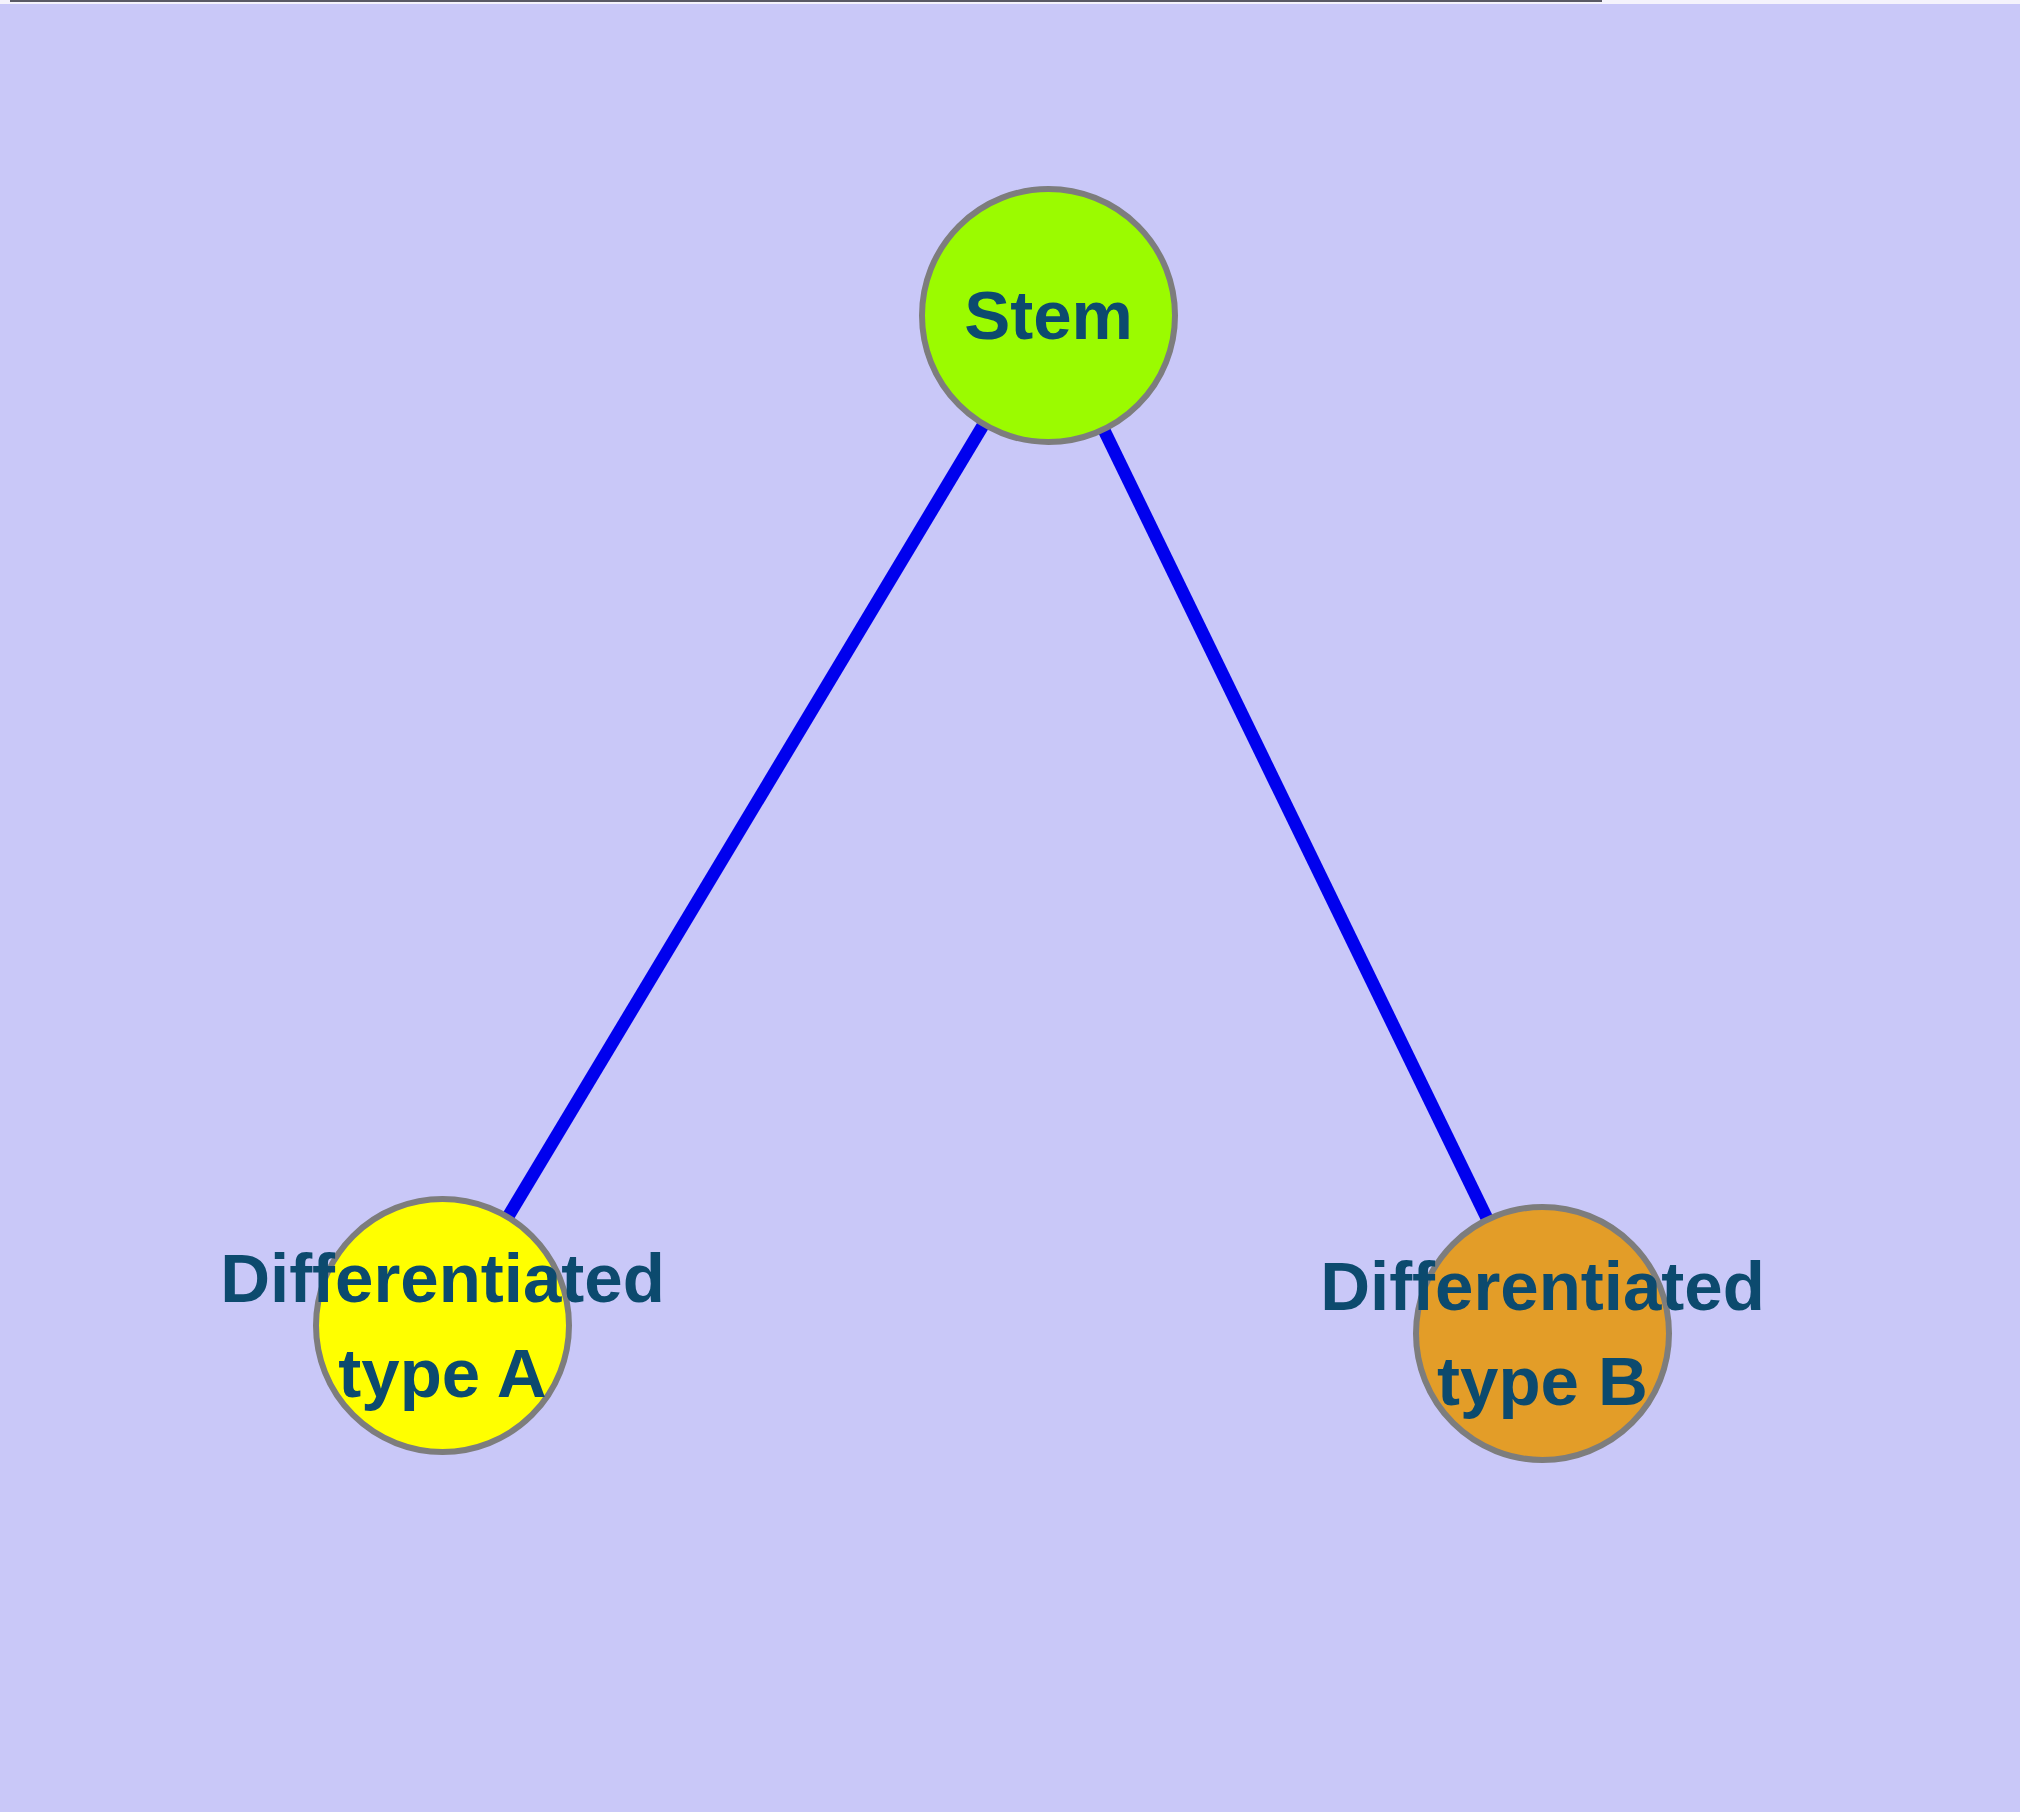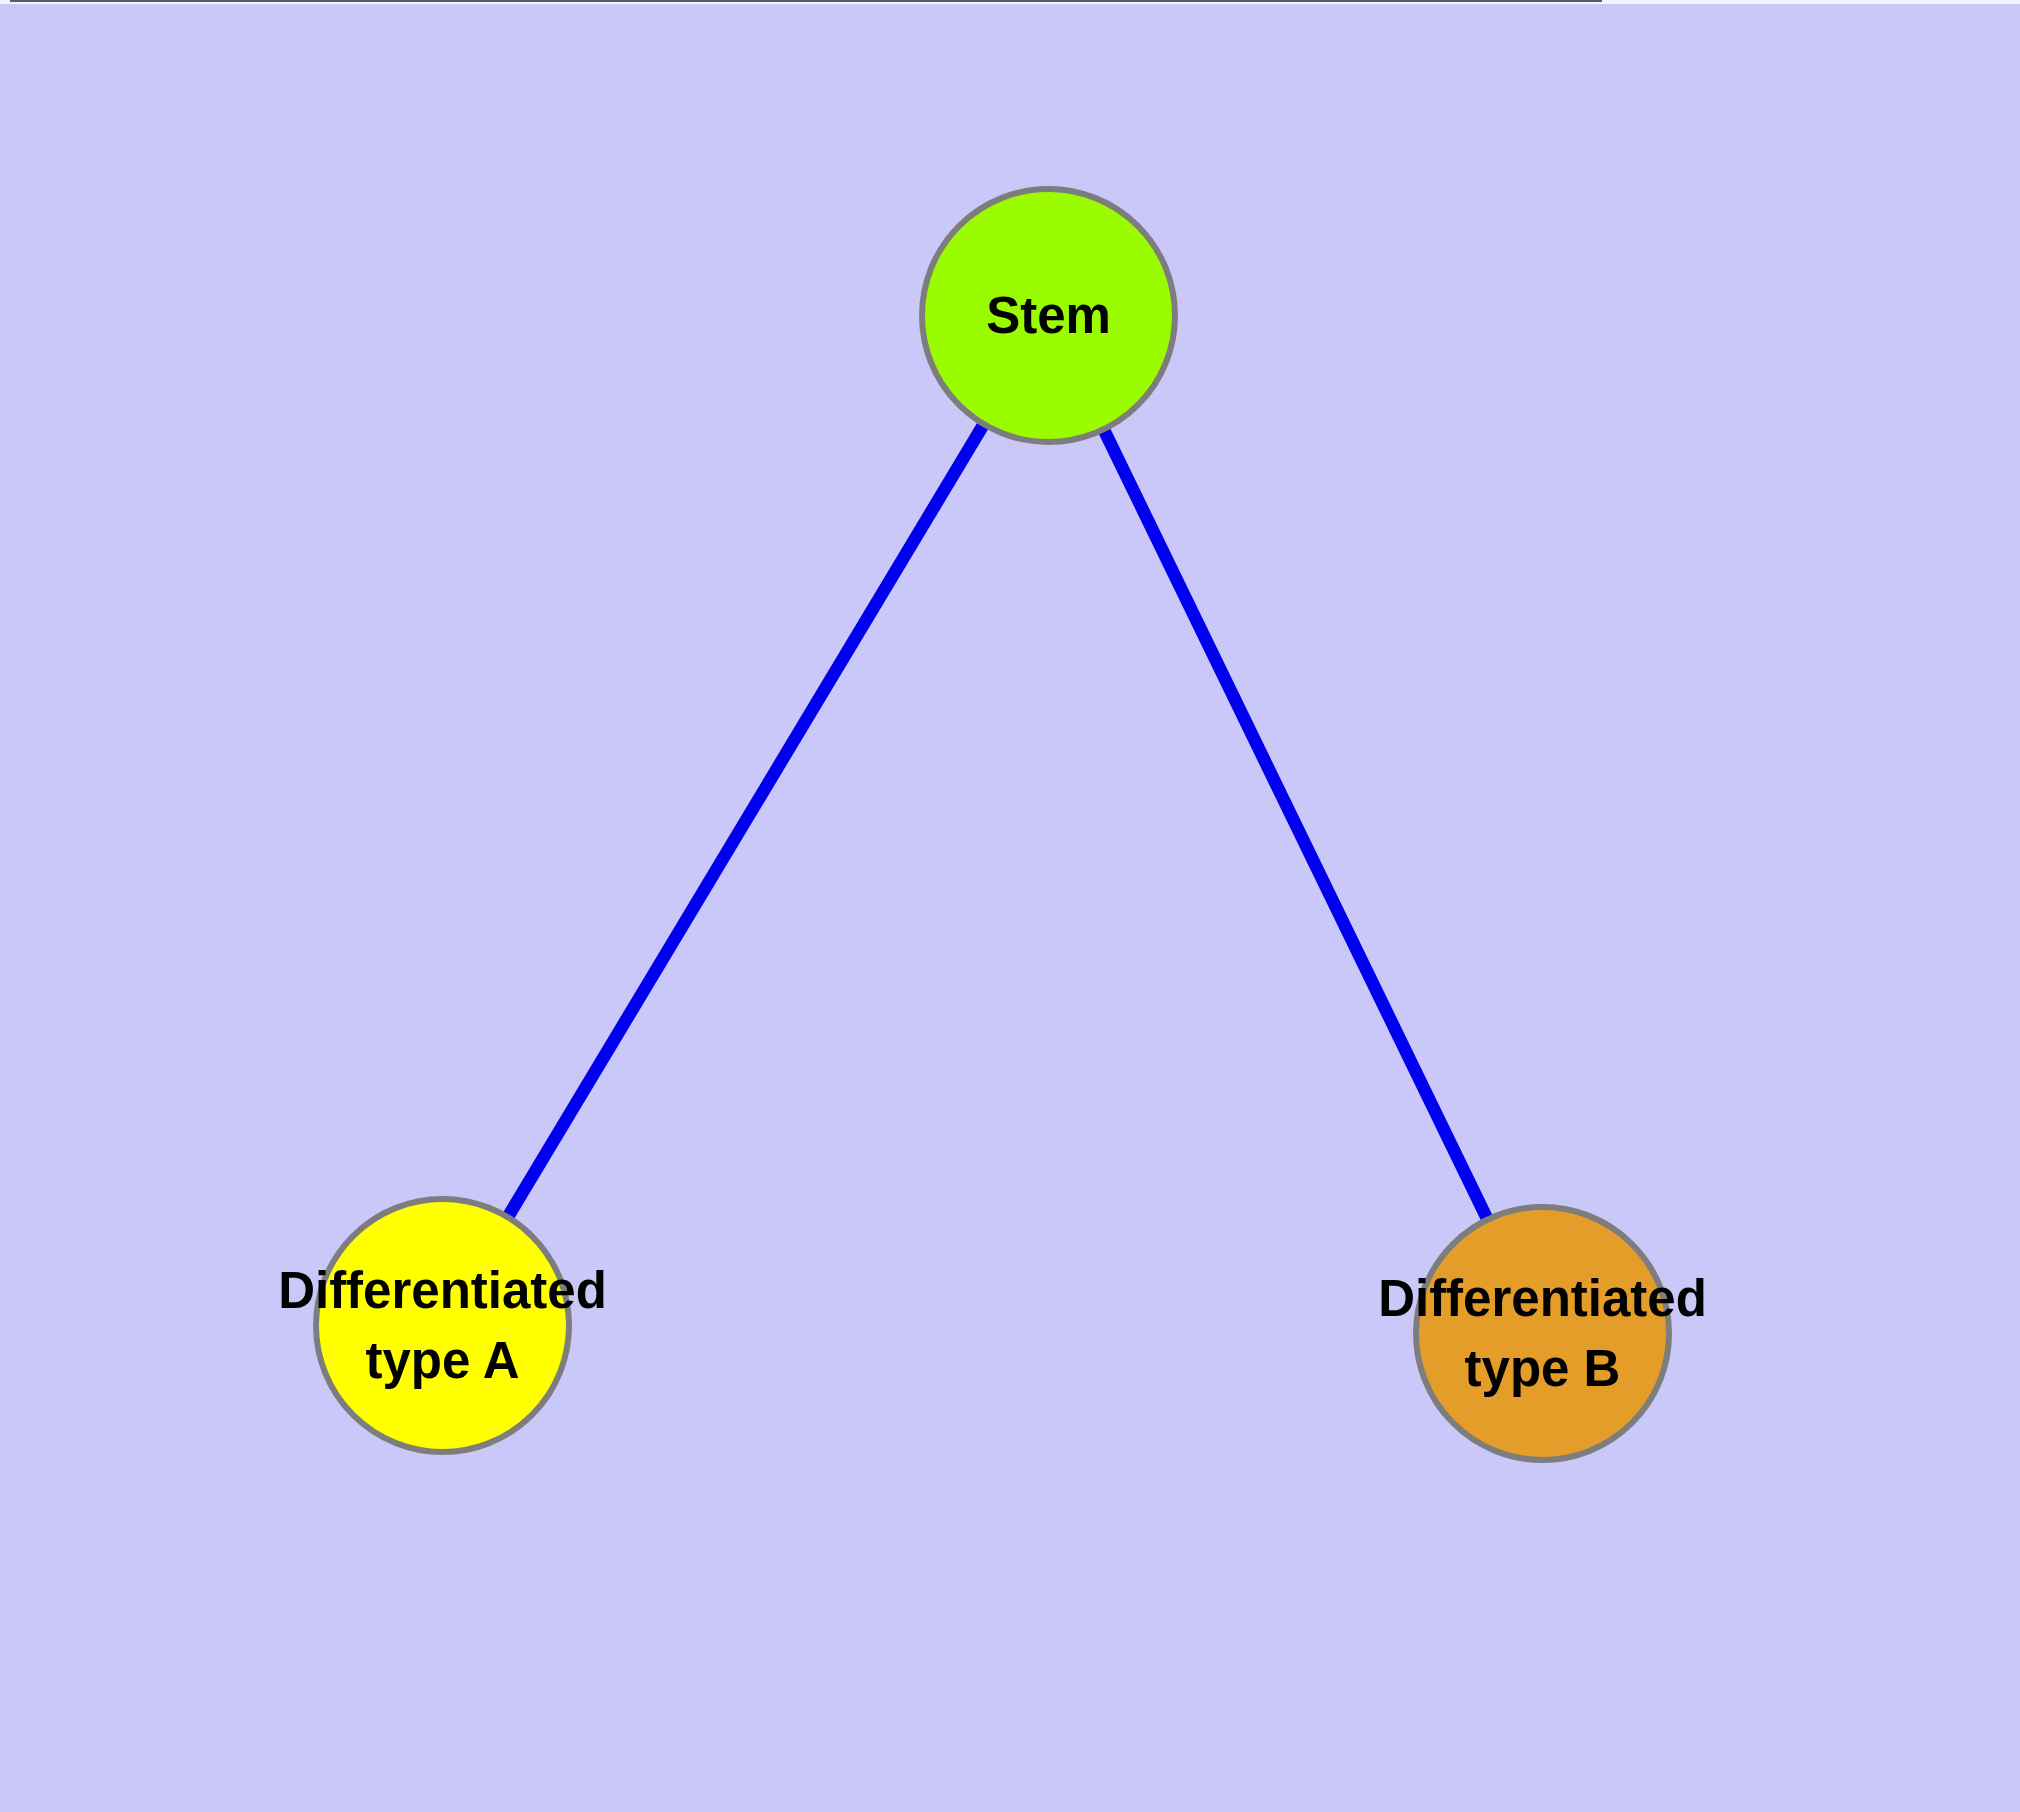--- a/index.html
+++ b/index.html
@@ -52,24 +52,24 @@
   .node-type-a { left: 313px;  top: 1196px; background: #FFFF00; }
   .node-type-b { left: 1413px; top: 1204px; background: #E39D28; }
   .node-label {
     position: absolute;
     left: 50%;
     top: 50%;
     transform: translate(-50%, -50%);
     width: max-content;
     text-align: center;
     white-space: pre-line;
-    font-size: 51px;
+    font-size: 69px;
     font-weight: bold;
     line-height: 1.38;
-    color: #000000;
+    color: #0c4a6e;
   }
 </style>
 </head>
 <body>
 
 <div class="canvas">
 
   <div class="top-strip"></div>
   <div class="top-hairline"></div>
 

